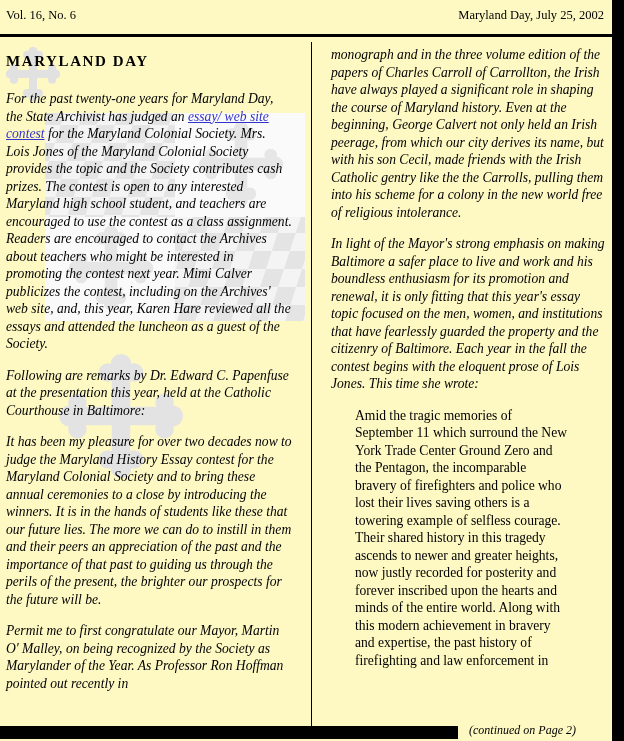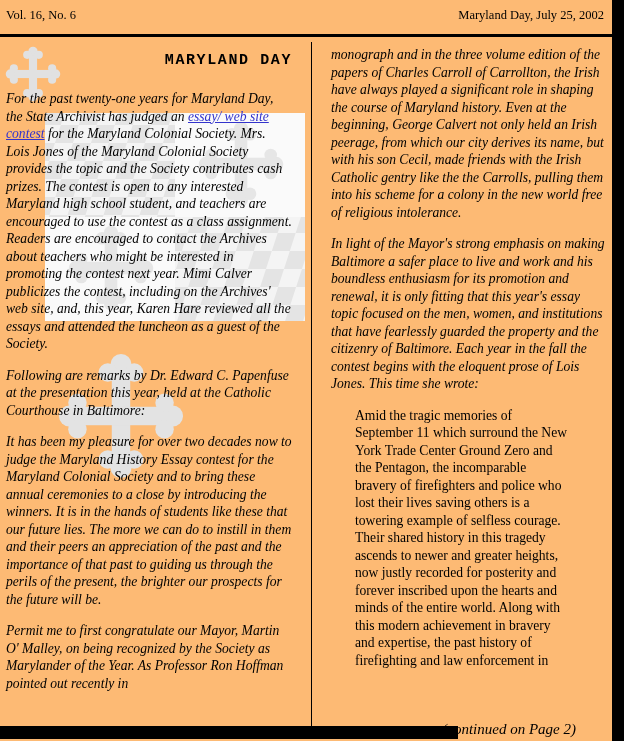--- a/index.html
+++ b/index.html
@@ -1,21 +1,21 @@
 <!DOCTYPE html>
 <html style="--link-color: #3333cc;"><head>
 <meta charset="utf-8">
 <style>
   * { box-sizing: border-box; margin: 0; padding: 0; }
   html, body { background: #ffffff; }
   .page {
     position: relative;
     width: 624px;
     height: 741px;
-    background: #fdba74;
+    background: #fef9c3;
     color: #000000;
     font-family: "Liberation Serif", serif;
     overflow: hidden;
   }
   
   .masthead {
     position: absolute;
     top: 8px; left: 6px; right: 20px;
     display: flex;
     align-items: baseline;
@@ -59,39 +59,38 @@
     position: absolute;
     font-size: 13.6px;
     line-height: 17.5px;
     text-align: left;
     z-index: 2;
   }
   .col p { margin: 0 0 14px 0; font-style: italic; }
   .col-left  { left: 6px;   top: 52px; width: 286px; }
   .col-right { left: 331px; top: 46px; width: 279px; }
   h1.title {
-    font-family: Liberation Mono, monospace;
+    font-family: Liberation Serif, serif;
     font-size: 15px;
     font-weight: bold;
     letter-spacing: 1.6px;
     line-height: 18px;
     margin: 0 0 20px 0;
-    text-align: right;
   }
   a.essay-link {
     color: var(--link-color, #3333cc);
     text-decoration: underline;
     cursor: pointer;
   }
   blockquote { margin: 0 0 0 24px; width: 214px; }
   .continued {
     position: absolute;
     right: 48px; bottom: 3px;
     font-style: italic;
-    font-size: 15px;
+    font-size: 12px;
     z-index: 6;
   }
   
   .watermark {
     position: absolute;
     left: 0; top: 35px;
     z-index: 0;
     pointer-events: none;
   }
 </style>

